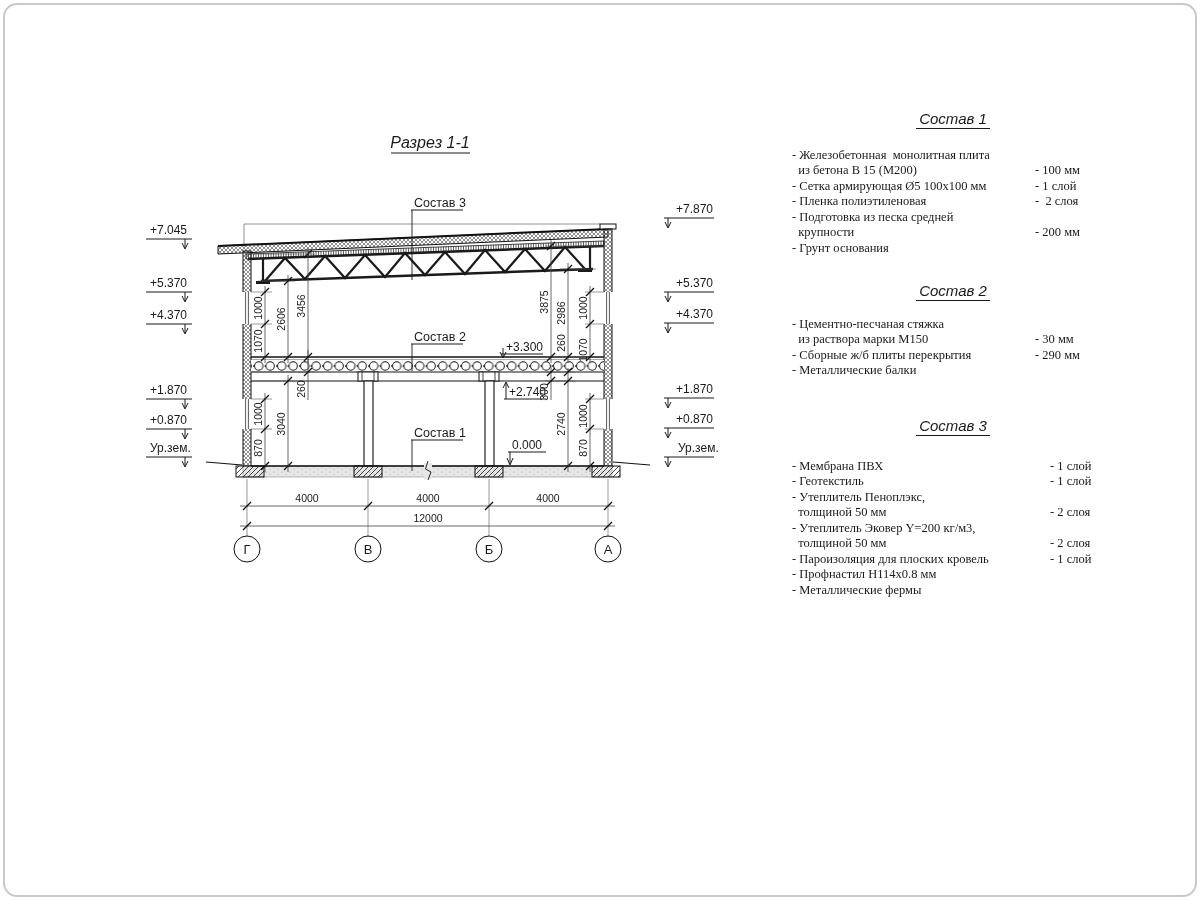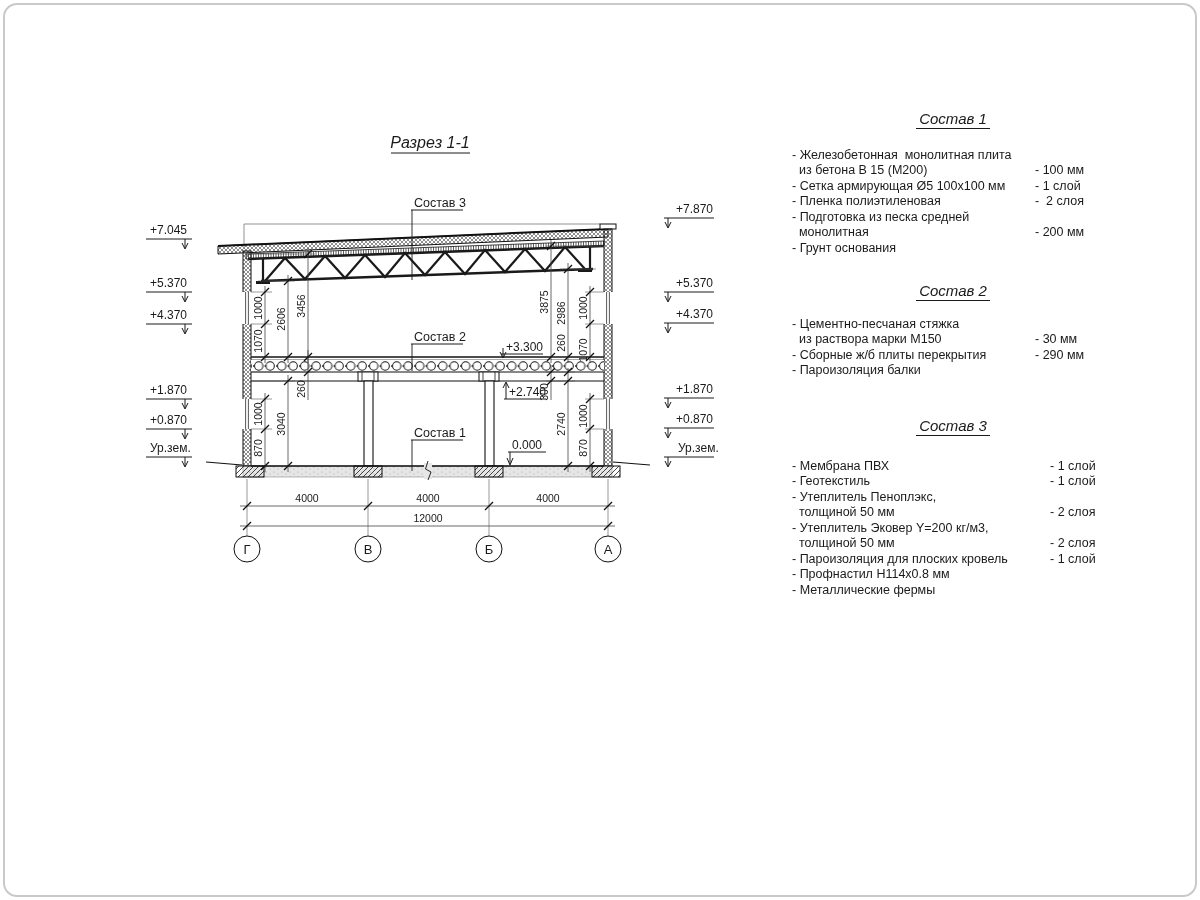--- a/index.html
+++ b/index.html
@@ -15,21 +15,21 @@
   .elev{font:12px "Liberation Sans",sans-serif;}
   .dim{font:10.5px "Liberation Sans",sans-serif;}
   .ax{font:13px "Liberation Sans",sans-serif;}
   .thin{stroke:#555;stroke-width:.6;}
   .chain{stroke:#444;stroke-width:.8;}
   .tick{stroke:#111;stroke-width:1.3;}
   
   .spec{position:absolute;left:792px;width:322px;font:12.5px/15.5px "Liberation Sans",sans-serif;}
   .spec-h{text-align:center;font-style:italic;font-size:15px;}
   .spec-h span{border-bottom:1px solid #1a1a1a;padding:0 3px 1px;}
-  .spec-rows{margin-top:21px;}
+  .spec-rows{margin-top:21px;font-family:Liberation Serif, serif;}
   .row{position:relative;white-space:pre;}
   .val{position:absolute;left:243px;top:0;}
   .spec3 .val{left:258px;}
 </style>
 </head>
 <body>
 
 <div id="page">
   <div id="frame"></div>
 
@@ -386,32 +386,32 @@
   </svg>
 
   <div class="spec" style="top:111px">
     <div class="spec-h"><span>Состав 1</span></div>
     <div class="spec-rows">
       <div class="row"><span>- Железобетонная  монолитная плита</span><span class="val"></span></div>
       <div class="row"><span>  из бетона В 15 (М200)</span><span class="val">- 100 мм</span></div>
       <div class="row"><span>- Сетка армирующая Ø5 100х100 мм</span><span class="val">- 1 слой</span></div>
       <div class="row"><span>- Пленка полиэтиленовая</span><span class="val">-  2 слоя</span></div>
       <div class="row"><span>- Подготовка из песка средней</span><span class="val"></span></div>
-      <div class="row"><span>  монолитная</span><span class="val">- 200 мм</span></div>
+      <div class="row"><span>  крупности</span><span class="val">- 200 мм</span></div>
       <div class="row"><span>- Грунт основания</span><span class="val"></span></div>
     </div>
   </div>
 
   <div class="spec" style="top:283px">
     <div class="spec-h"><span>Состав 2</span></div>
     <div class="spec-rows" style="margin-top:18px">
       <div class="row"><span>- Цементно-песчаная стяжка</span><span class="val"></span></div>
       <div class="row"><span>  из раствора марки М150</span><span class="val">- 30 мм</span></div>
       <div class="row"><span>- Сборные ж/б плиты перекрытия</span><span class="val">- 290 мм</span></div>
-      <div class="row"><span>- Пароизоляция балки</span><span class="val"></span></div>
+      <div class="row"><span>- Металлические балки</span><span class="val"></span></div>
     </div>
   </div>
 
   <div class="spec spec3" style="top:418px">
     <div class="spec-h"><span>Состав 3</span></div>
     <div class="spec-rows" style="margin-top:25px">
       <div class="row"><span>- Мембрана ПВХ</span><span class="val">- 1 слой</span></div>
       <div class="row"><span>- Геотекстиль</span><span class="val">- 1 слой</span></div>
       <div class="row"><span>- Утеплитель Пеноплэкс,</span><span class="val"></span></div>
       <div class="row"><span>  толщиной 50 мм</span><span class="val">- 2 слоя</span></div>

